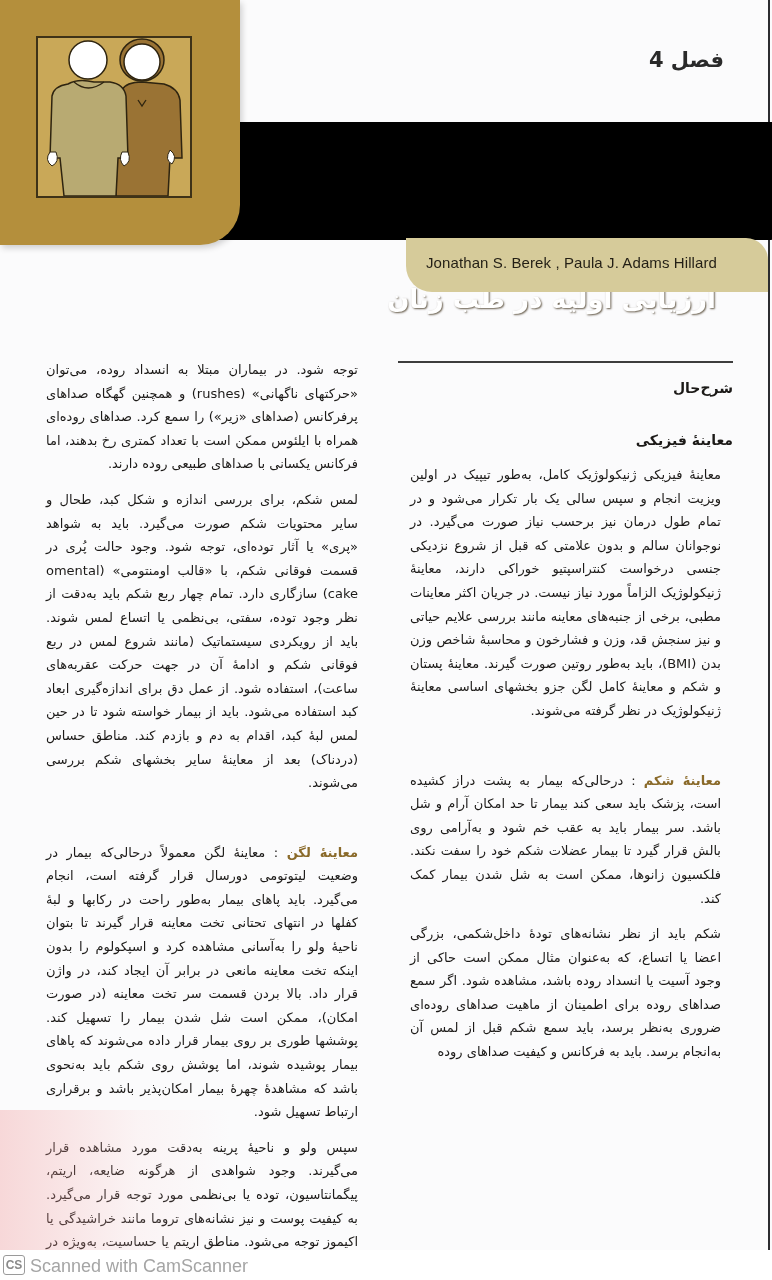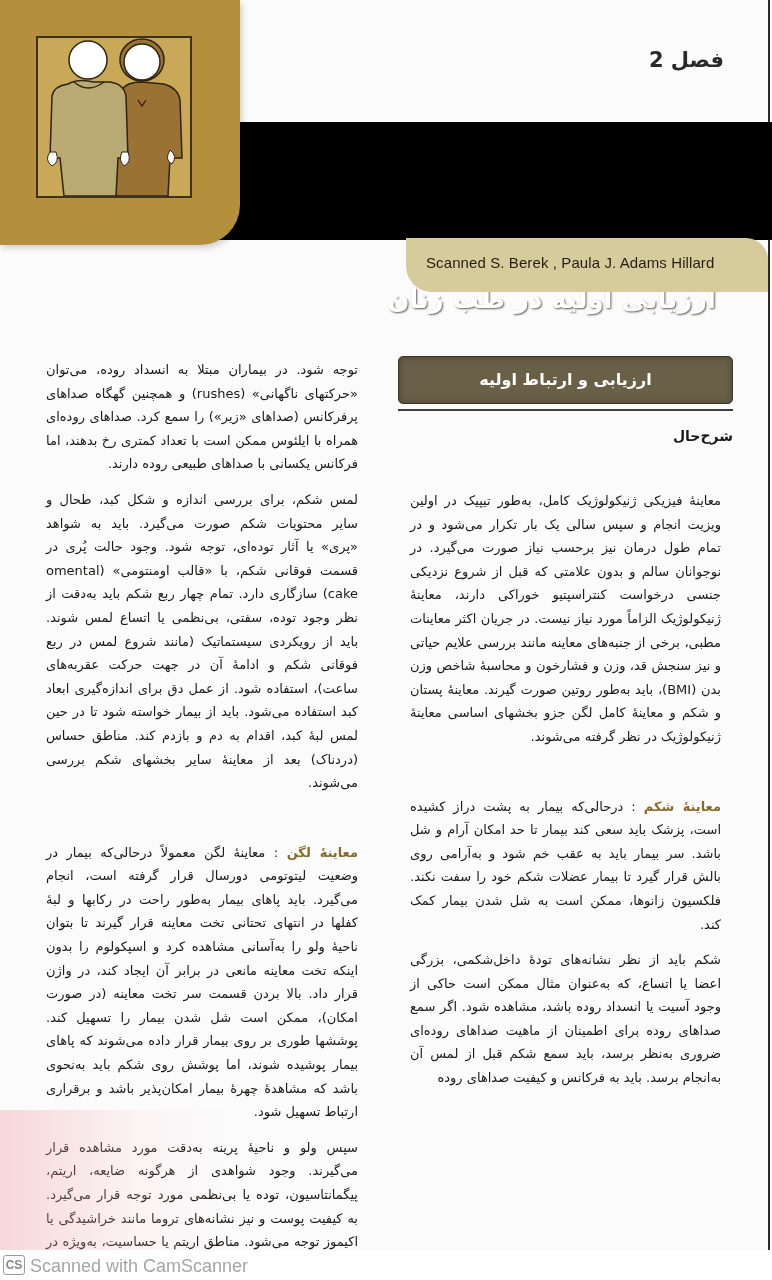--- a/index.html
+++ b/index.html
@@ -102,34 +102,32 @@
       <path d="M132 112 Q140 118 134 126 Q126 122 132 112 Z" fill="#fff" stroke="#2e2410" stroke-width="1"></path>
 
       <path d="M30 46 Q40 40 56 44 L72 44 Q86 46 88 58 L90 120 L80 120 L78 158 L26 158 L22 120 L12 120 L14 58 Q16 48 30 46 Z" fill="#b8aa72" stroke="#2e2410" stroke-width="1.5"></path>
       <circle cx="50" cy="22" r="19" fill="#ffffff" stroke="#2e2410" stroke-width="1.5"></circle>
       <path d="M36 44 Q50 56 66 44" stroke="#2e2410" stroke-width="1.3" fill="none"></path>
       <path d="M12 114 Q6 122 14 128 Q22 124 18 114 Z" fill="#fff" stroke="#2e2410" stroke-width="1"></path>
       <path d="M84 114 Q80 122 86 128 Q94 124 90 114 Z" fill="#fff" stroke="#2e2410" stroke-width="1"></path>
     </svg>
   </div>
 </div>
-<div class="chapter-label">فصل 2</div>
+<div class="chapter-label">فصل 4</div>
 <div class="authors-tab">
-  <div class="authors">Scanned S. Berek , Paula J. Adams Hillard</div>
+  <div class="authors">Jonathan S. Berek , Paula J. Adams Hillard</div>
 </div>
 
 <div class="col col-right">
-  <div class="section-box">
-    <span>ارزیابی و ارتباط اولیه</span>
-  </div>
   <div class="section-rule"></div>
 
   <p class="subhead">شرح‌حال</p>
   <div class="gap" style="height:30px"></div>
 
+  <p class="subhead">معاینهٔ فیزیکی</p>
   <p class="para">معاینهٔ فیزیکی ژنیکولوژیک کامل، به‌طور تیپیک در اولین ویزیت انجام و سپس سالی یک بار تکرار می‌شود و در تمام طول درمان نیز برحسب نیاز صورت می‌گیرد. در نوجوانان سالم و بدون علامتی که قبل از شروع نزدیکی جنسی درخواست کنتراسپتیو خوراکی دارند، معاینهٔ ژنیکولوژیک الزاماً مورد نیاز نیست. در جریان اکثر معاینات مطبی، برخی از جنبه‌های معاینه مانند بررسی علایم حیاتی و نیز سنجش قد، وزن و فشارخون و محاسبهٔ شاخص وزن بدن (BMI)، باید به‌طور روتین صورت گیرند. معاینهٔ پستان و شکم و معاینهٔ کامل لگن جزو بخشهای اساسی معاینهٔ ژنیکولوژیک در نظر گرفته می‌شوند.</p>
   <div class="gap" style="height:22px"></div>
 
   <p class="para">
     <span class="inline-head">معاینهٔ شکم</span><span> : </span><span>درحالی‌که بیمار به پشت دراز کشیده است، پزشک باید سعی کند بیمار تا حد امکان آرام و شل باشد. سر بیمار باید به عقب خم شود و به‌آرامی روی بالش قرار گیرد تا بیمار عضلات شکم خود را سفت نکند. فلکسیون زانوها، ممکن است به شل شدن بیمار کمک کند.</span>
   </p>
   <p class="para">شکم باید از نظر نشانه‌های تودهٔ داخل‌شکمی، بزرگی اعضا یا اتساع، که به‌عنوان مثال ممکن است حاکی از وجود آسیت یا انسداد روده باشد، مشاهده شود. اگر سمع صداهای روده برای اطمینان از ماهیت صداهای روده‌ای ضروری به‌نظر برسد، باید سمع شکم قبل از لمس آن به‌انجام برسد. باید به فرکانس و کیفیت صداهای روده</p>
 </div>
 
 <div class="col col-left">

